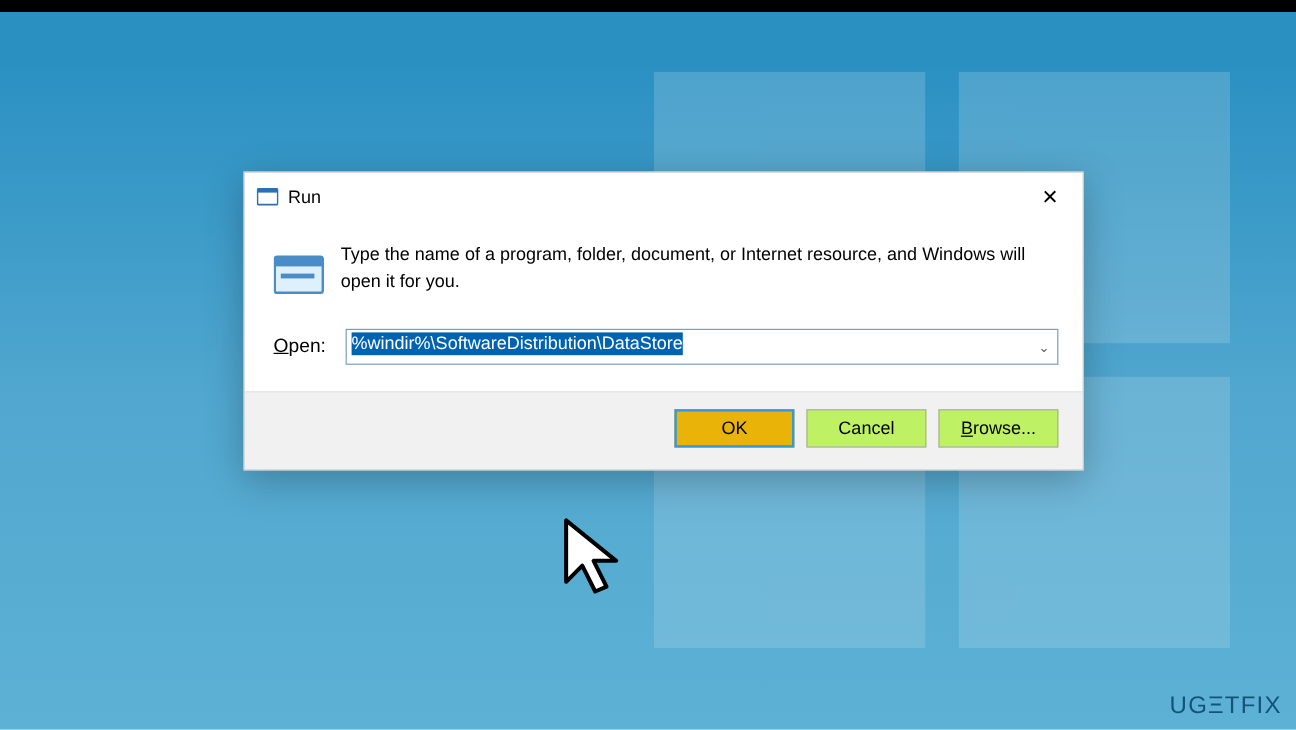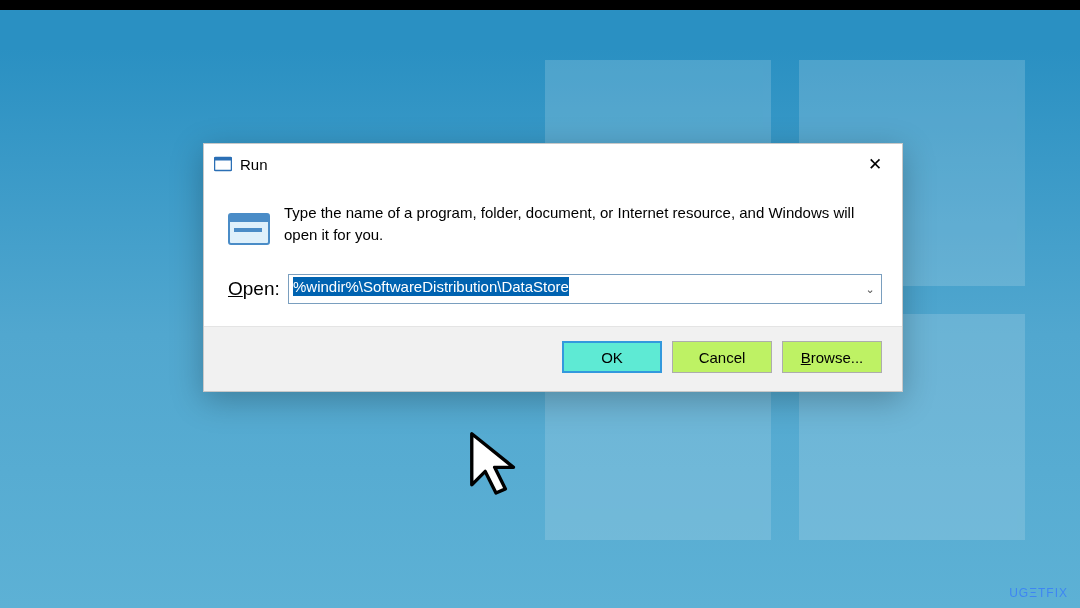--- a/index.html
+++ b/index.html
@@ -83,21 +83,21 @@
     color: #000;
   }
   .openrow {
     display: flex;
     align-items: center;
     gap: 12px;
     padding: 8px 20px 22px 24px;
     background:#fff;
   }
   .openlabel {
-    font-size: 19px;
+    font-size: 16px;
     color:#000;
     width: 48px;
   }
   .openlabel span.u { text-decoration: underline; }
   .combo {
     flex: 1;
     height: 30px;
     border: 1px solid #7a9fbf;
     display: flex;
     align-items: stretch;
@@ -133,38 +133,38 @@
     min-width: 100px;
     height: 32px;
     background: #bef264;
     border: 1px solid #adadad;
     font-size: 15px;
     display:flex; align-items:center; justify-content:center;
     padding: 0 14px;
   }
   .btn.default {
     border: 2px solid #3399dd;
-    background:#5eead4;
+    background:#eab308;
   }
   .btn .u { text-decoration: underline; }
 
   
   .cursor {
     position: absolute;
     left: 468px; top: 431px;
     width: 56px; height: 70px;
     pointer-events:none;
   }
 
   
   .watermark {
     position: absolute;
     right: 12px; bottom: 8px;
-    color: #3b82f6;
-    font-size: 12px;
+    color: #0c4a6e;
+    font-size: 20px;
     letter-spacing: 1px;
     font-weight: 500;
     opacity: .9;
   }
 </style>
 </head>
 <body>
 
 <div class="topstrip"></div>
 

